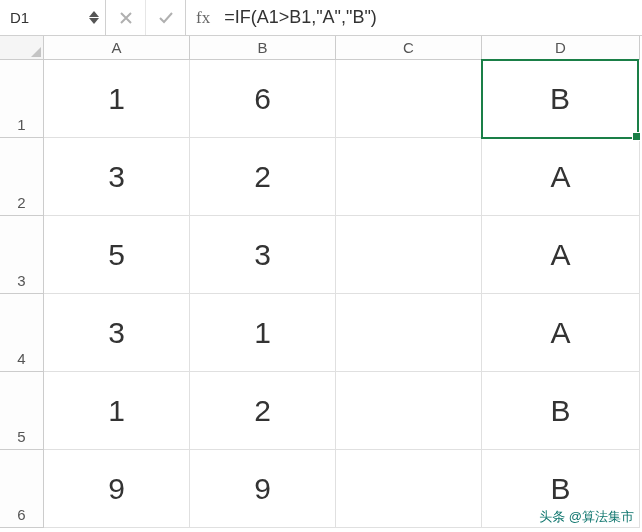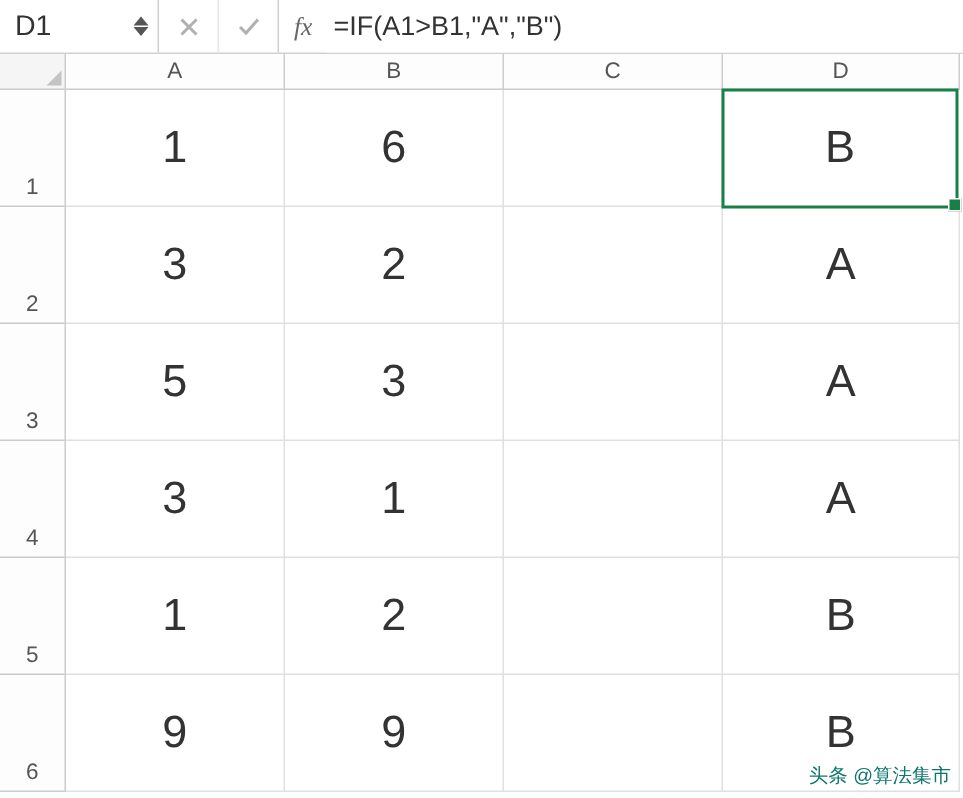--- a/index.html
+++ b/index.html
@@ -17,21 +17,21 @@
       height: 36px;
       border-bottom: 1px solid #d0d0d0;
       background: #fff;
     }
     .name-box {
       width: 106px;
       height: 100%;
       display: flex;
       align-items: center;
       padding-left: 10px;
-      font-size: 19px;
+      font-size: 15px;
       color: #333;
       border-right: 1px solid #d0d0d0;
       position: relative;
     }
     .name-box-stepper {
       position: absolute;
       right: 6px;
       display: flex;
       flex-direction: column;
       gap: 1px;
@@ -47,21 +47,20 @@
       width: 40px;
       height: 100%;
       display: flex;
       align-items: center;
       justify-content: center;
       border-right: 1px solid #e6e6e6;
     }
     .fb-icon-wrap:last-of-type { border-right: 1px solid #d0d0d0; }
     .fb-svg { width: 16px; height: 16px; }
     .fx-label {
-      font-style: italic;
       font-family: "Times New Roman", serif;
       font-size: 17px;
       color: #666;
       padding: 0 10px;
     }
     .formula-input {
       flex: 1;
       height: 100%;
       border: none;
       outline: none;

